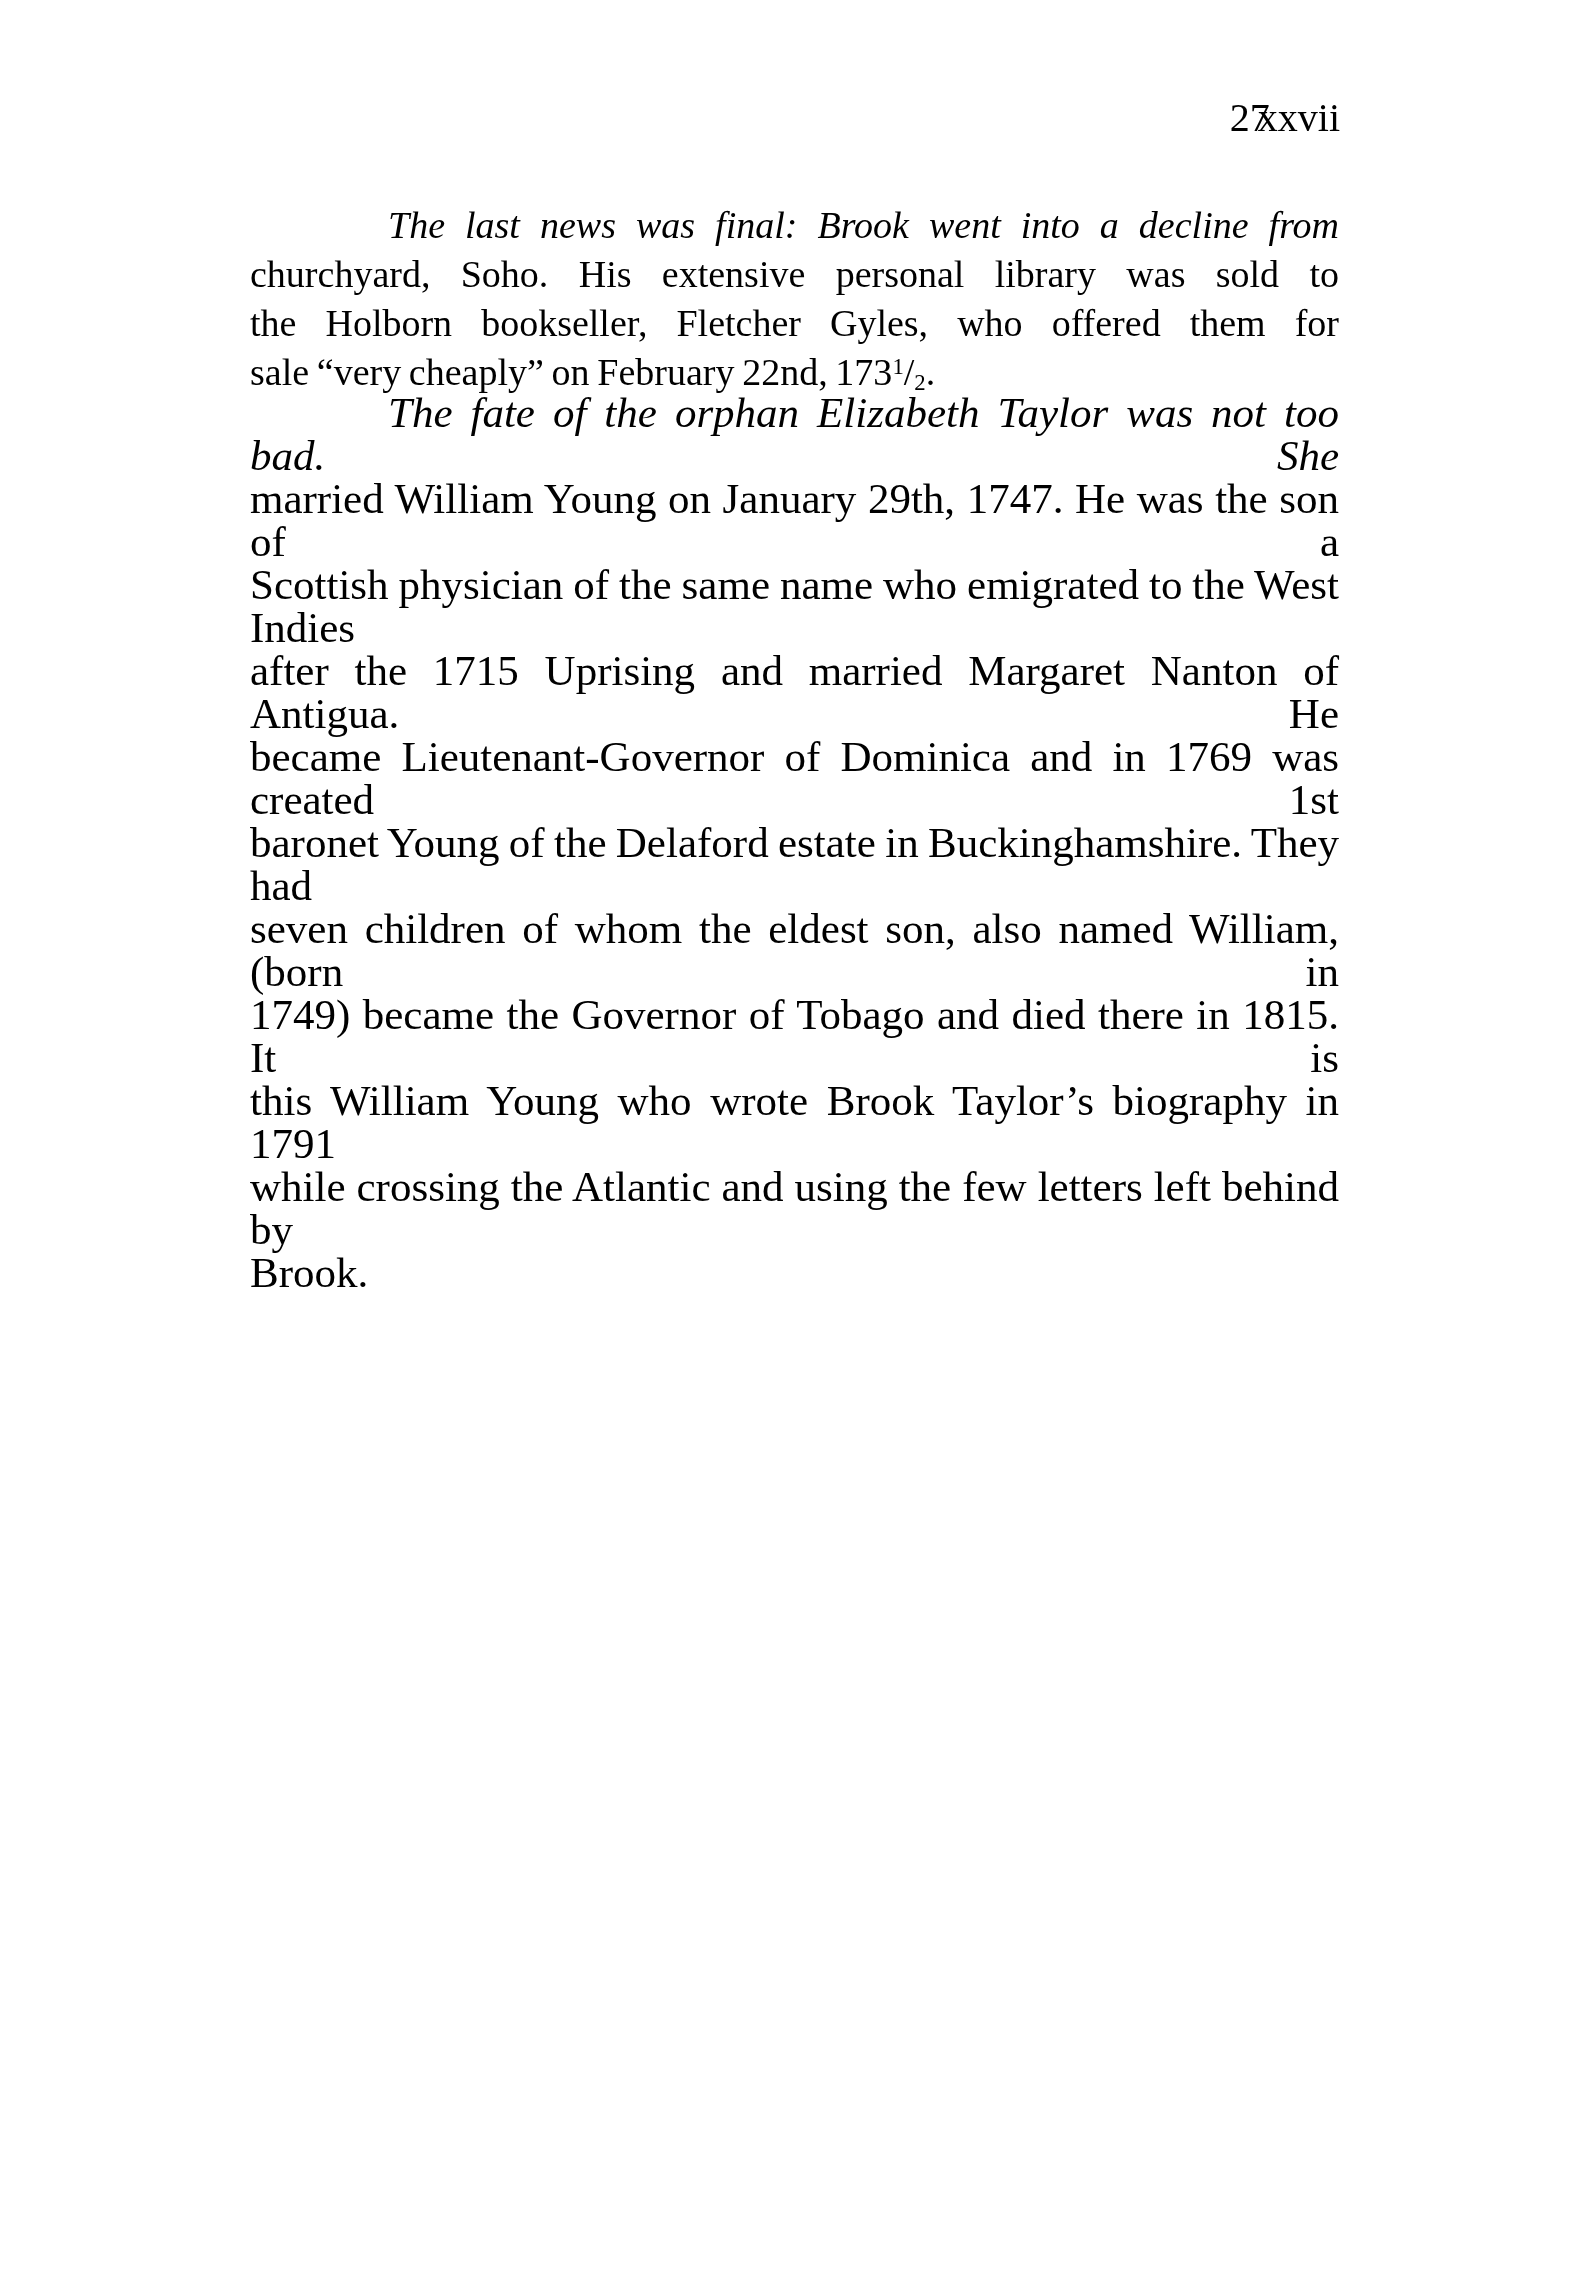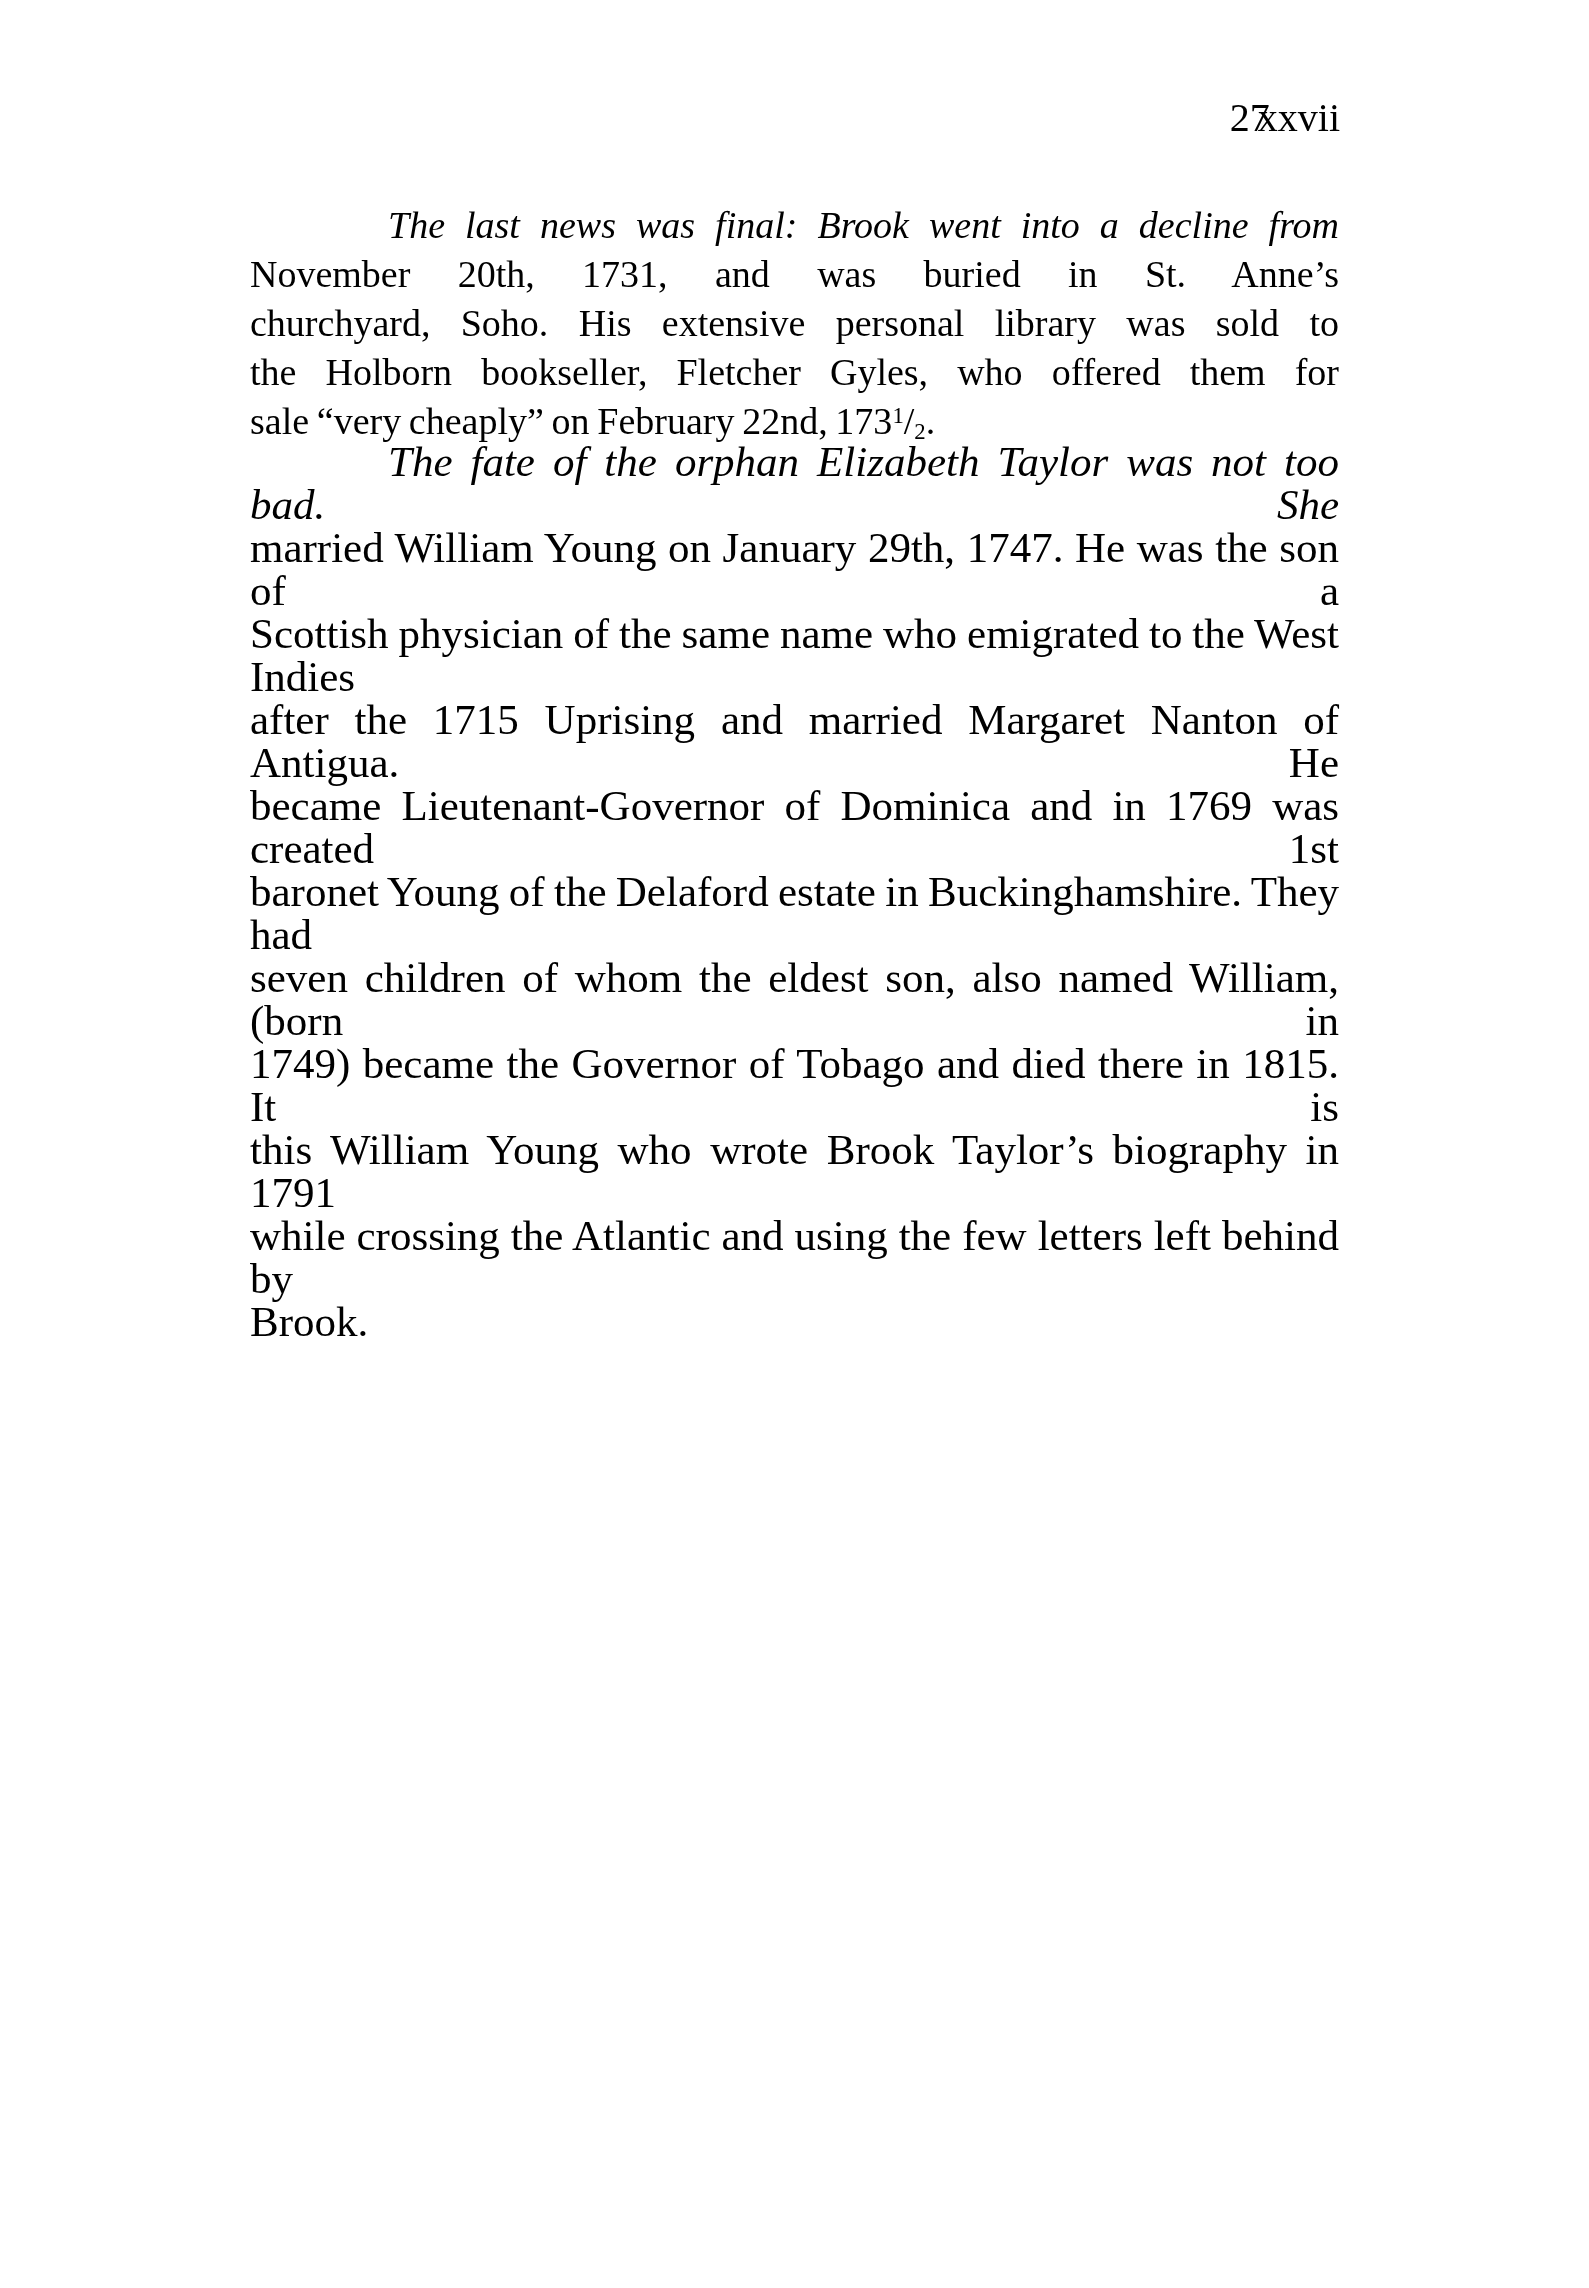--- a/index.html
+++ b/index.html
@@ -69,21 +69,20 @@
 
 <div class="page">
 
   <div class="page-number">
     <span class="arabic">27</span><span class="roman">xxvii</span>
   </div>
 
   <div class="text-block">
     <div class="paragraph para-1">
         <div class="line first">The last news was final: Brook went into a decline from</div>
-        <div class="line">November 20th, 1731, and was buried in St. Anne’s</div>
         <div class="line">churchyard, Soho.  His extensive personal library was sold to</div>
         <div class="line">the Holborn bookseller, Fletcher Gyles, who offered them for</div>
         <div class="line last"><span>sale “very cheaply” on February 22nd, 173</span><span class="sup">1</span><span>/</span><span class="sub">2</span><span>.</span></div>
       </div>
     <div class="paragraph para-2">
         <div class="line first">The fate of the orphan Elizabeth Taylor was not too bad.  She</div>
         <div class="line">married William Young on January 29th, 1747.  He was the son of a</div>
         <div class="line">Scottish physician of the same name who emigrated to the West Indies</div>
         <div class="line">after the 1715 Uprising and married Margaret Nanton of Antigua.  He</div>
         <div class="line">became Lieutenant-Governor of Dominica and in 1769 was created 1st</div>

